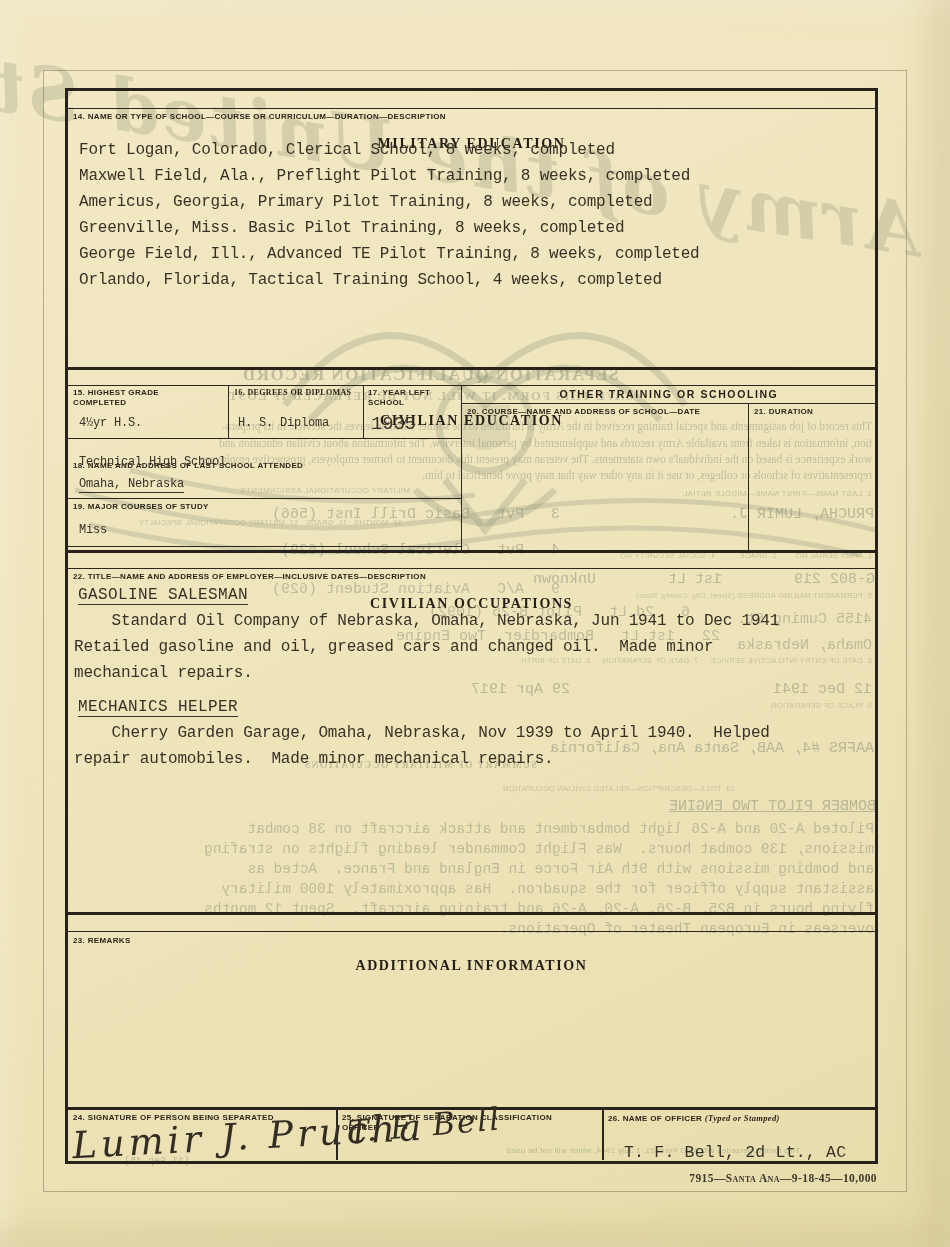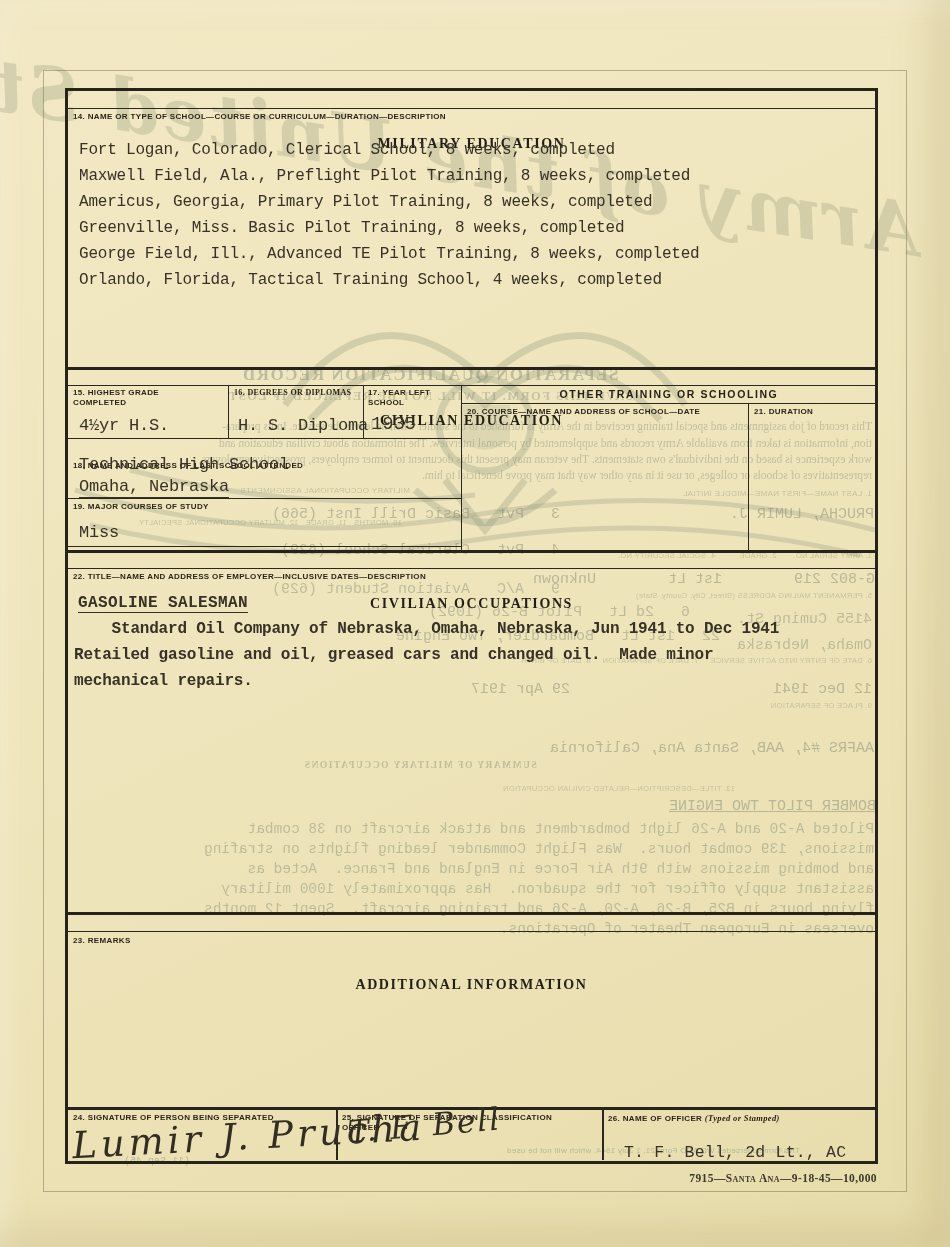--- a/index.html
+++ b/index.html
@@ -43,24 +43,24 @@
   .lbl .paren{font-family:"Liberation Serif",serif;font-style:italic;font-weight:bold;text-transform:none;font-size:8.5px;}
   .other-title{
     position:absolute;text-align:center;font-family:"Liberation Sans",sans-serif;font-weight:bold;
     font-size:10.5px;letter-spacing:1.6px;color:#241f16;
   }
   .typed{
     position:absolute;font-family:"Liberation Mono",monospace;font-size:16px;
     color:#373126;letter-spacing:-.2px;
   }
   pre.typed{margin:0;line-height:26px;white-space:pre;}
-  .typed.big{font-size:17px;}
+  .typed.big{font-size:12px;}
   .underlined{border-bottom:1.6px solid #373126;padding-bottom:1px;}
   .occ-flow{position:absolute;left:6px;top:494px;width:795px;}
-  .occ-entry{margin:8px 0 11px 0;font-weight:bold;}
+  .occ-entry{margin:0 0 11px 0;}
   .occ-title{
     display:inline-block;font-family:"Liberation Mono",monospace;font-size:16px;color:#373126;
     border-bottom:1.7px solid #373126;margin:0 0 3px 4px;letter-spacing:.4px;
   }
   .occ-lines{position:static !important;}
   .script{
     position:absolute;font-family:"DejaVu Serif",serif;font-style:italic;color:#332d23;
     white-space:nowrap;z-index:5;
   }
   .sig-prucha{left:4px;top:1024px;font-size:37px;transform:rotate(-3deg);letter-spacing:4px;}
@@ -189,24 +189,29 @@
 
     <div class="occ-flow">
 
         <div class="occ-entry">
           <div class="occ-title">GASOLINE SALESMAN</div>
           <pre class="typed occ-lines">    Standard Oil Company of Nebraska, Omaha, Nebraska, Jun 1941 to Dec 1941
 Retailed gasoline and oil, greased cars and changed oil.  Made minor
 mechanical repairs.</pre>
         </div>
 
+        <div class="occ-entry">
+          <div class="occ-title">MECHANICS HELPER</div>
+          <pre class="typed occ-lines">    Cherry Garden Garage, Omaha, Nebraska, Nov 1939 to April 1940.  Helped
+repair automobiles.  Made minor mechanical repairs.</pre>
+        </div>
       </div>
 
     <div class="rule-thick" style="left:0;width:100%;top:821px;"></div>
-    <div class="sec-title" style="top:844px;">ADDITIONAL INFORMATION</div>
+    <div class="sec-title" style="top:825px;">ADDITIONAL INFORMATION</div>
     <div class="rule" style="left:0;width:100%;top:840px;"></div>
     <div class="lbl" style="left:5px;top:845px;width:300px;">23. REMARKS</div>
     <div class="typed" style="left:11px;top:866px;"></div>
 
     <div class="rule-thick" style="left:0;width:100%;top:1016px;"></div>
     <div class="vline" style="left:268px;top:1016px;height:53px;width:1.6px;"></div>
     <div class="vline" style="left:534px;top:1016px;height:53px;width:1.6px;"></div>
     <div class="lbl" style="left:5px;top:1022px;width:255px;">24. SIGNATURE OF PERSON BEING SEPARATED</div>
     <div class="lbl" style="left:274px;top:1022px;width:250px;">25. SIGNATURE OF SEPARATION CLASSIFICATION OFFICER</div>
     <div class="lbl" style="left:540px;top:1022px;width:262px;"><span>26. NAME OF OFFICER </span><span class="paren">(Typed or Stamped)</span></div>

